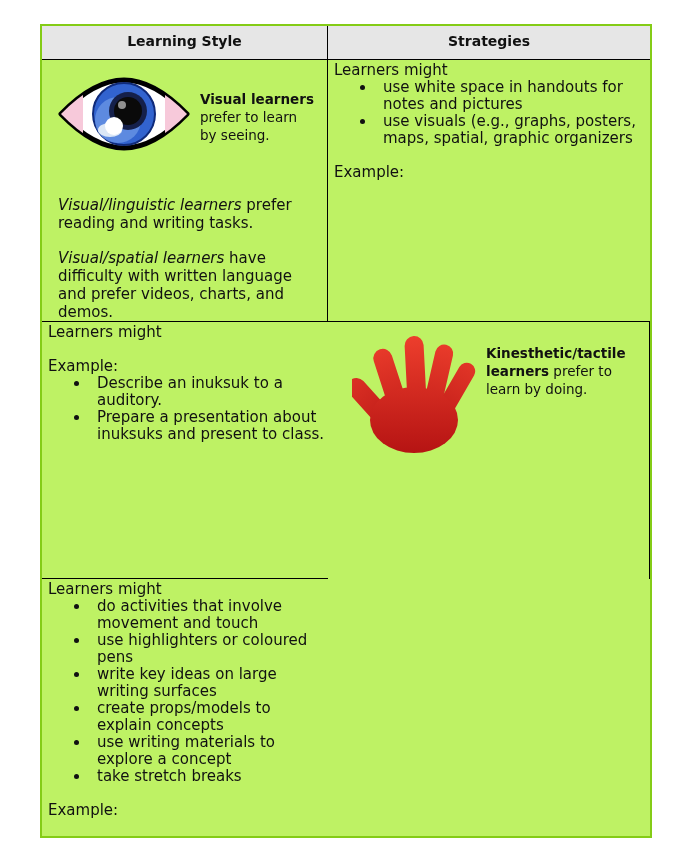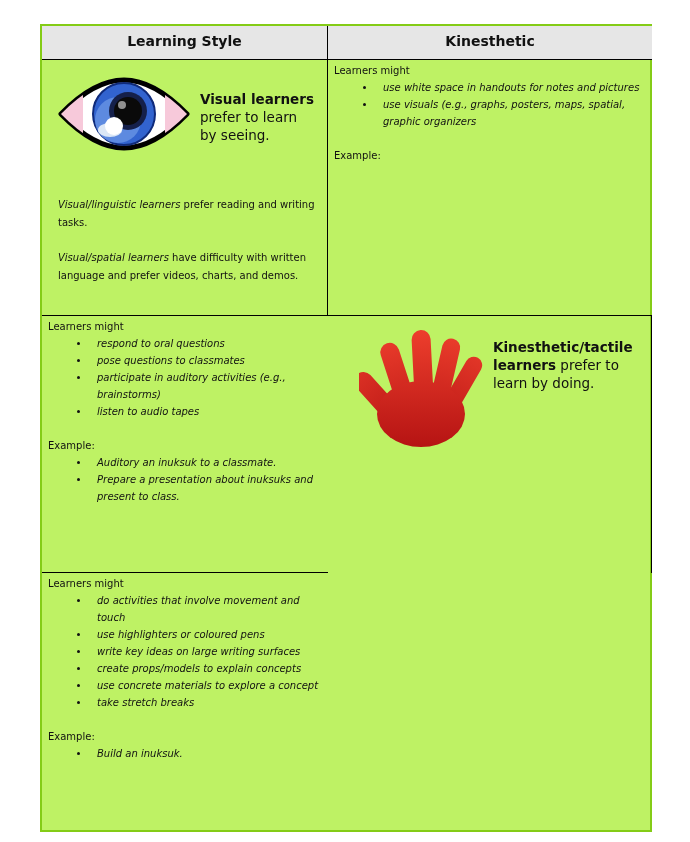--- a/index.html
+++ b/index.html
@@ -14,48 +14,48 @@
     display:grid;grid-template-columns:286px 1fr;
   }
   .cell{box-sizing:border-box;}
   .hdr{
     background:#e6e6e6;border-bottom:1px solid #000;
     font-weight:bold;font-size:14px;text-align:center;
     padding:7px 0 9px 0;height:34px;
   }
   .hdr.c1{border-right:1px solid #000;}
   .left-cell{border-right:1px solid #000;border-bottom:1px solid #000;padding:0 10px 0 14px;}
-  .right-cell{border-bottom:1px solid #000;padding:2px 0 0 6px;font-size:10px;line-height:17px;}
+  .right-cell{border-bottom:1px solid #000;padding:2px 0 0 6px;font-size:15px;line-height:17px;}
   .r1-cells{min-height:256px;}
   .r2-cells{min-height:215px;}
   .r3-cells{min-height:257px;}
   .row-head{display:flex;}
   .title{font-size:13.5px;line-height:18px;}
   .b{font-weight:bold;}
   .i{font-style:italic;}
   .t1{margin:30px 0 0 10px;width:132px;}
   .t2{margin:34px 0 0 16px;width:152px;}
   .t3{margin:22px 0 0 8px;width:148px;}
   .eye-wrap{margin:14px 0 0 2px;flex:0 0 auto;}
   .ear-wrap{margin:18px 0 0 28px;flex:0 0 auto;}
   .hand-wrap{margin:12px 0 0 10px;flex:0 0 auto;}
-  .note{margin:1px 0 0 2px;width:262px;font-size:10px;line-height:18px;}
+  .note{margin:1px 0 0 2px;width:262px;font-size:15px;line-height:18px;}
   .note.n1{margin-top:38px;}
   .note.n2{margin-top:17px;}
-  ul.bullets{margin:0;padding:0 0 0 42px;font-style:italic;}
+  ul.bullets{margin:0;padding:0 0 0 42px;}
   ul.bullets li{padding-left:7px;margin:0;}
   .example-label{margin-top:17px;}
 </style>
 </head>
 <body>
 
 <div class="doc-table">
 
   <div class="cell hdr c1">Learning Style</div>
-  <div class="cell hdr">Kinesthetic</div>
+  <div class="cell hdr">Strategies</div>
 
   <div class="cell left-cell r1-cells">
     <div class="row-head">
       <span class="eye-wrap">
         <svg width="132" height="80" viewBox="0 0 132 80">
           <defs>
             <clipPath id="eyeClip">
               <path d="M3,40 Q36,6 66,6 Q96,6 129,40 Q96,74 66,74 Q36,74 3,40 Z"></path>
             </clipPath>
           </defs>
@@ -90,34 +90,28 @@
     <ul class="bullets">
       <li>use white space in handouts for notes and pictures</li>
       <li>use visuals (e.g., graphs, posters, maps, spatial, graphic organizers</li>
     </ul>
     <div class="example-label">Example:</div>
   </div>
 
 
   <div class="cell right-cell r2-cells">
     <div>Learners might</div>
-    <ul class="bullets">
-      <li>respond to oral questions</li>
-      <li>pose questions to classmates</li>
-      <li>participate in auditory activities (e.g., brainstorms)</li>
-      <li>listen to audio tapes</li>
-    </ul>
     <div class="example-label">Example:</div>
     <ul class="bullets">
-      <li>Auditory an inuksuk to a classmate.</li>
+      <li>Describe an inuksuk to a auditory.</li>
       <li>Prepare a presentation about inuksuks and present to class.</li>
     </ul>
   </div>
 
-  <div class="cell left-cell r3-cells r3" style="border-bottom:none;margin-left:7px;">
+  <div class="cell left-cell r3-cells r3" style="border-bottom:none;">
     <div class="row-head">
       <span class="hand-wrap">
         <svg width="126" height="124" viewBox="0 0 126 124">
           <defs>
             <linearGradient id="handGrad" gradientUnits="userSpaceOnUse" x1="63" y1="0" x2="63" y2="124">
               <stop offset="0" stop-color="#ee3f2d"></stop>
               <stop offset="1" stop-color="#b31212"></stop>
             </linearGradient>
           </defs>
           <g fill="url(#handGrad)">
@@ -136,22 +130,19 @@
     </div>
   </div>
 
   <div class="cell right-cell r3-cells r3" style="border-bottom:none;">
     <div>Learners might</div>
     <ul class="bullets">
       <li>do activities that involve movement and touch</li>
       <li>use highlighters or coloured pens</li>
       <li>write key ideas on large writing surfaces</li>
       <li>create props/models to explain concepts</li>
-      <li>use concrete materials to explore a concept</li>
+      <li>use writing materials to explore a concept</li>
       <li>take stretch breaks</li>
     </ul>
     <div class="example-label">Example:</div>
-    <ul class="bullets">
-      <li>Build an inuksuk.</li>
-    </ul>
   </div>
 
 </div>
 
 </body></html>

